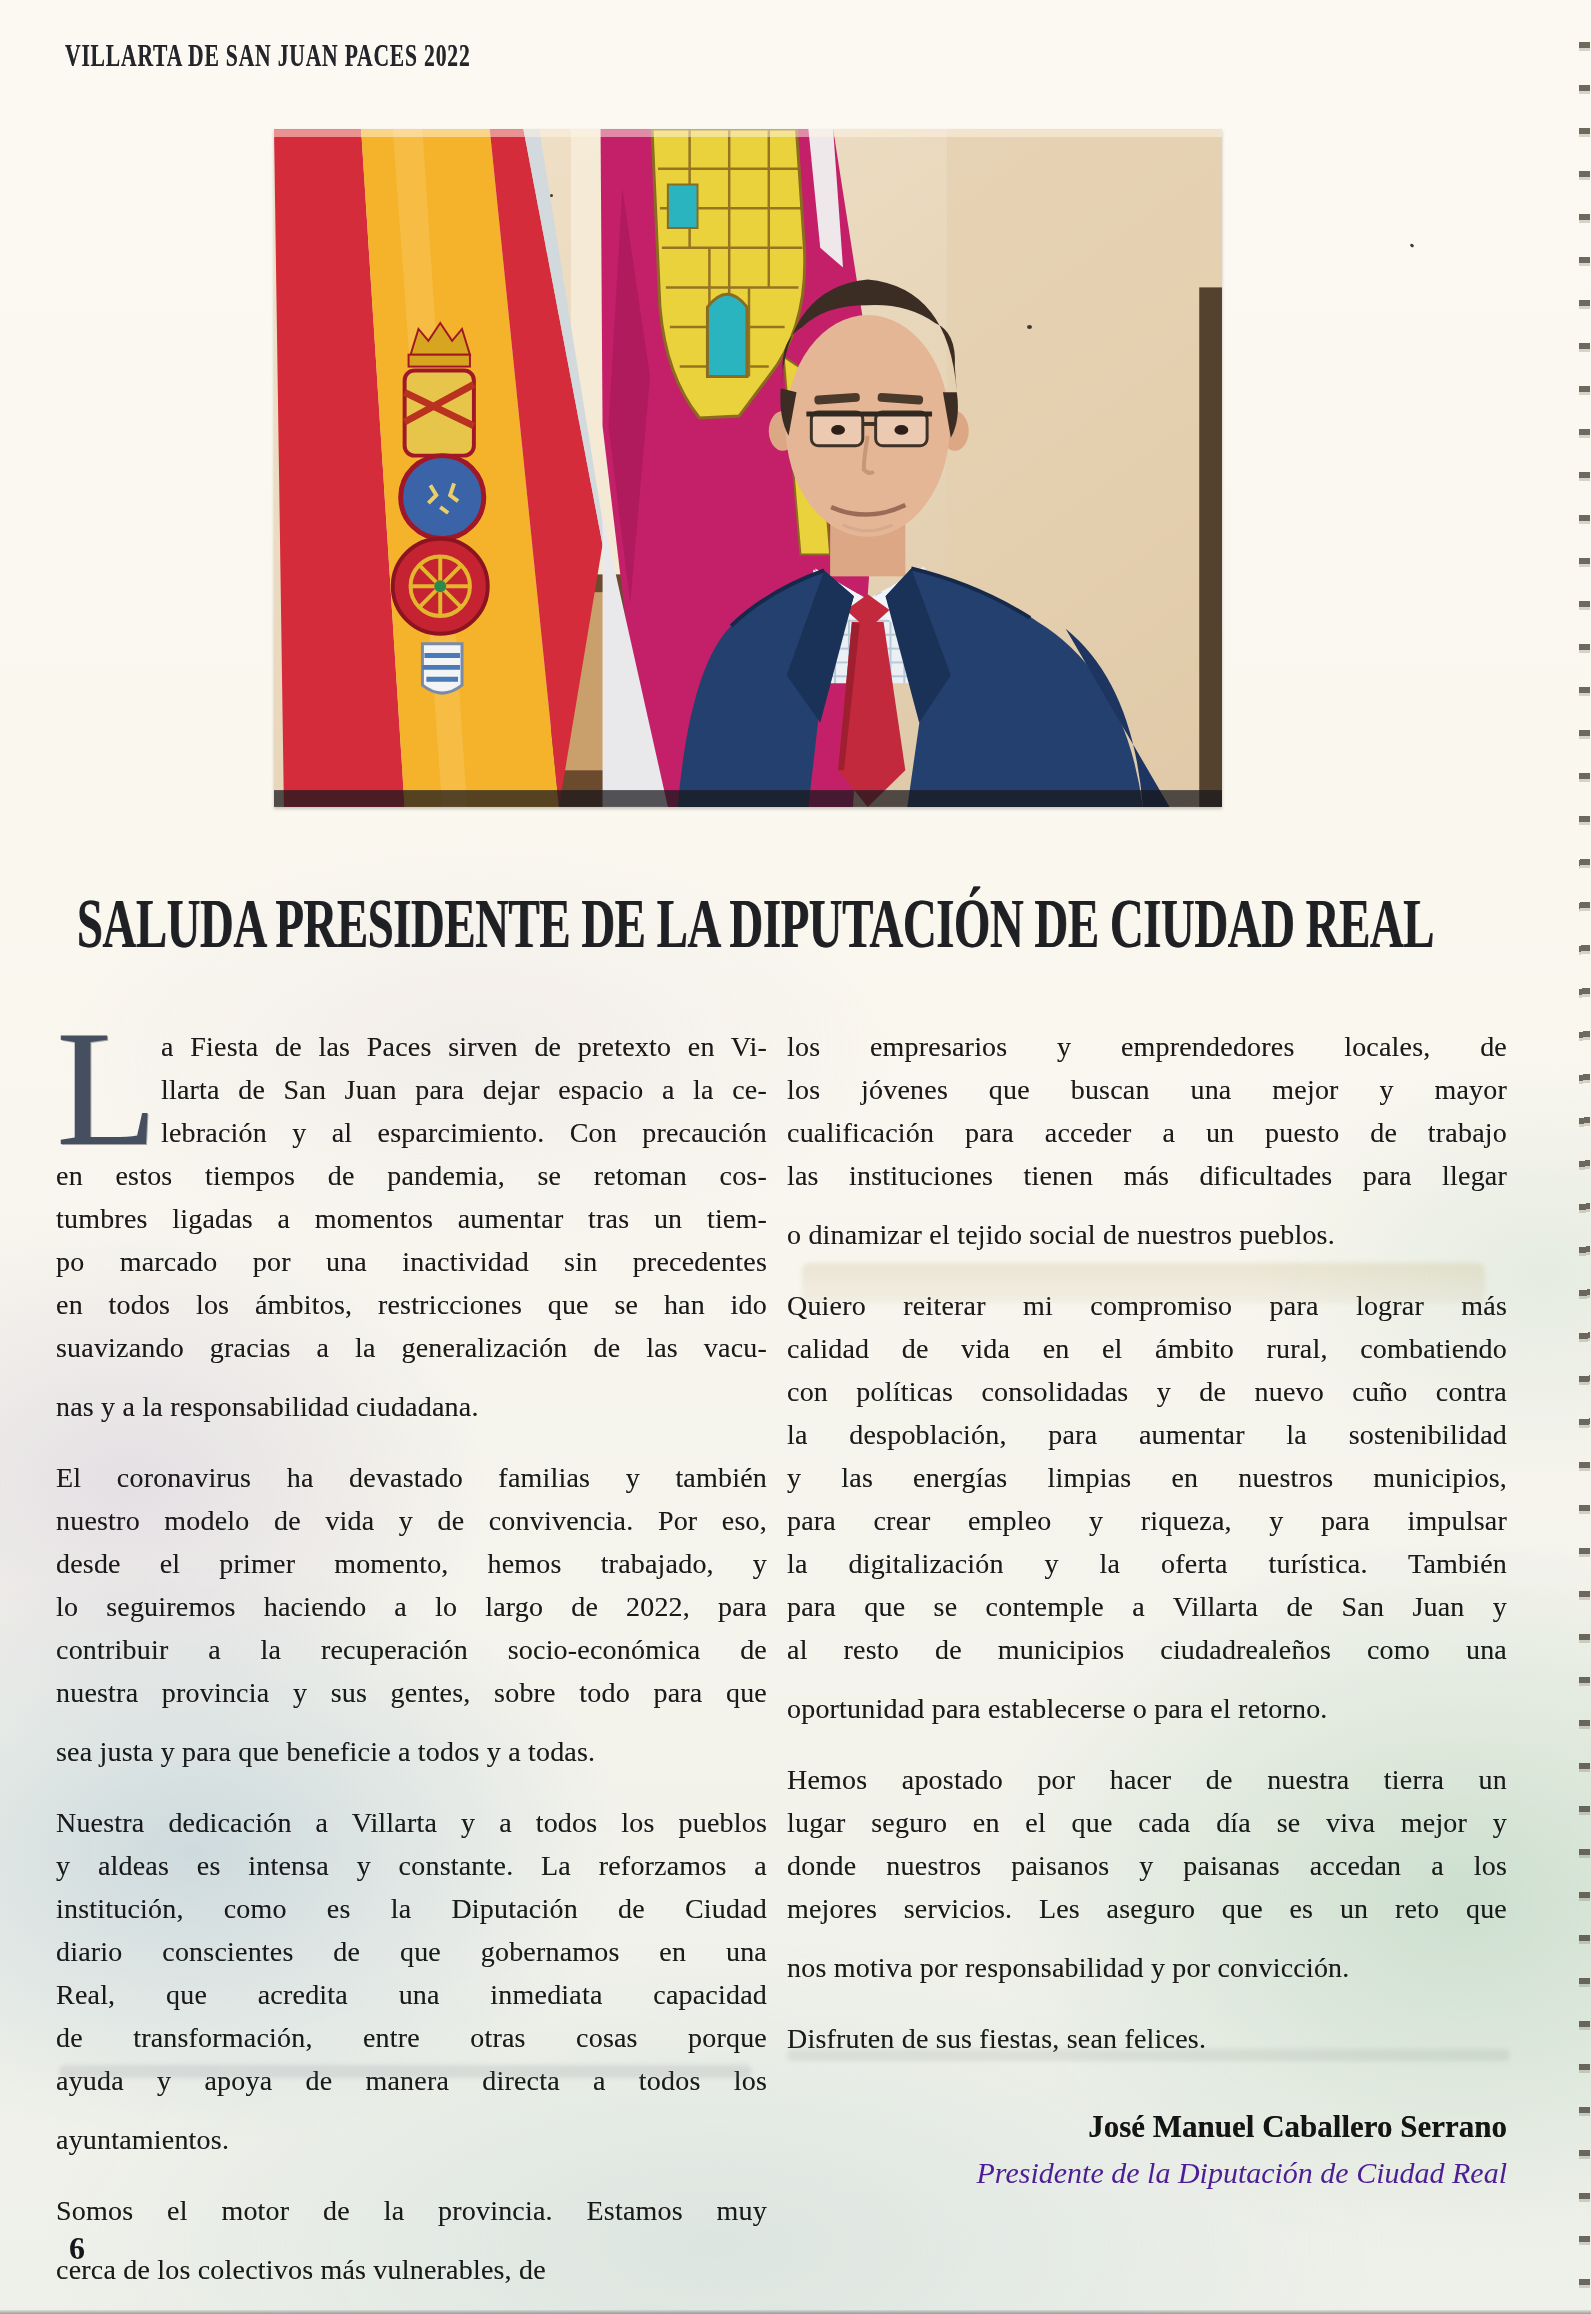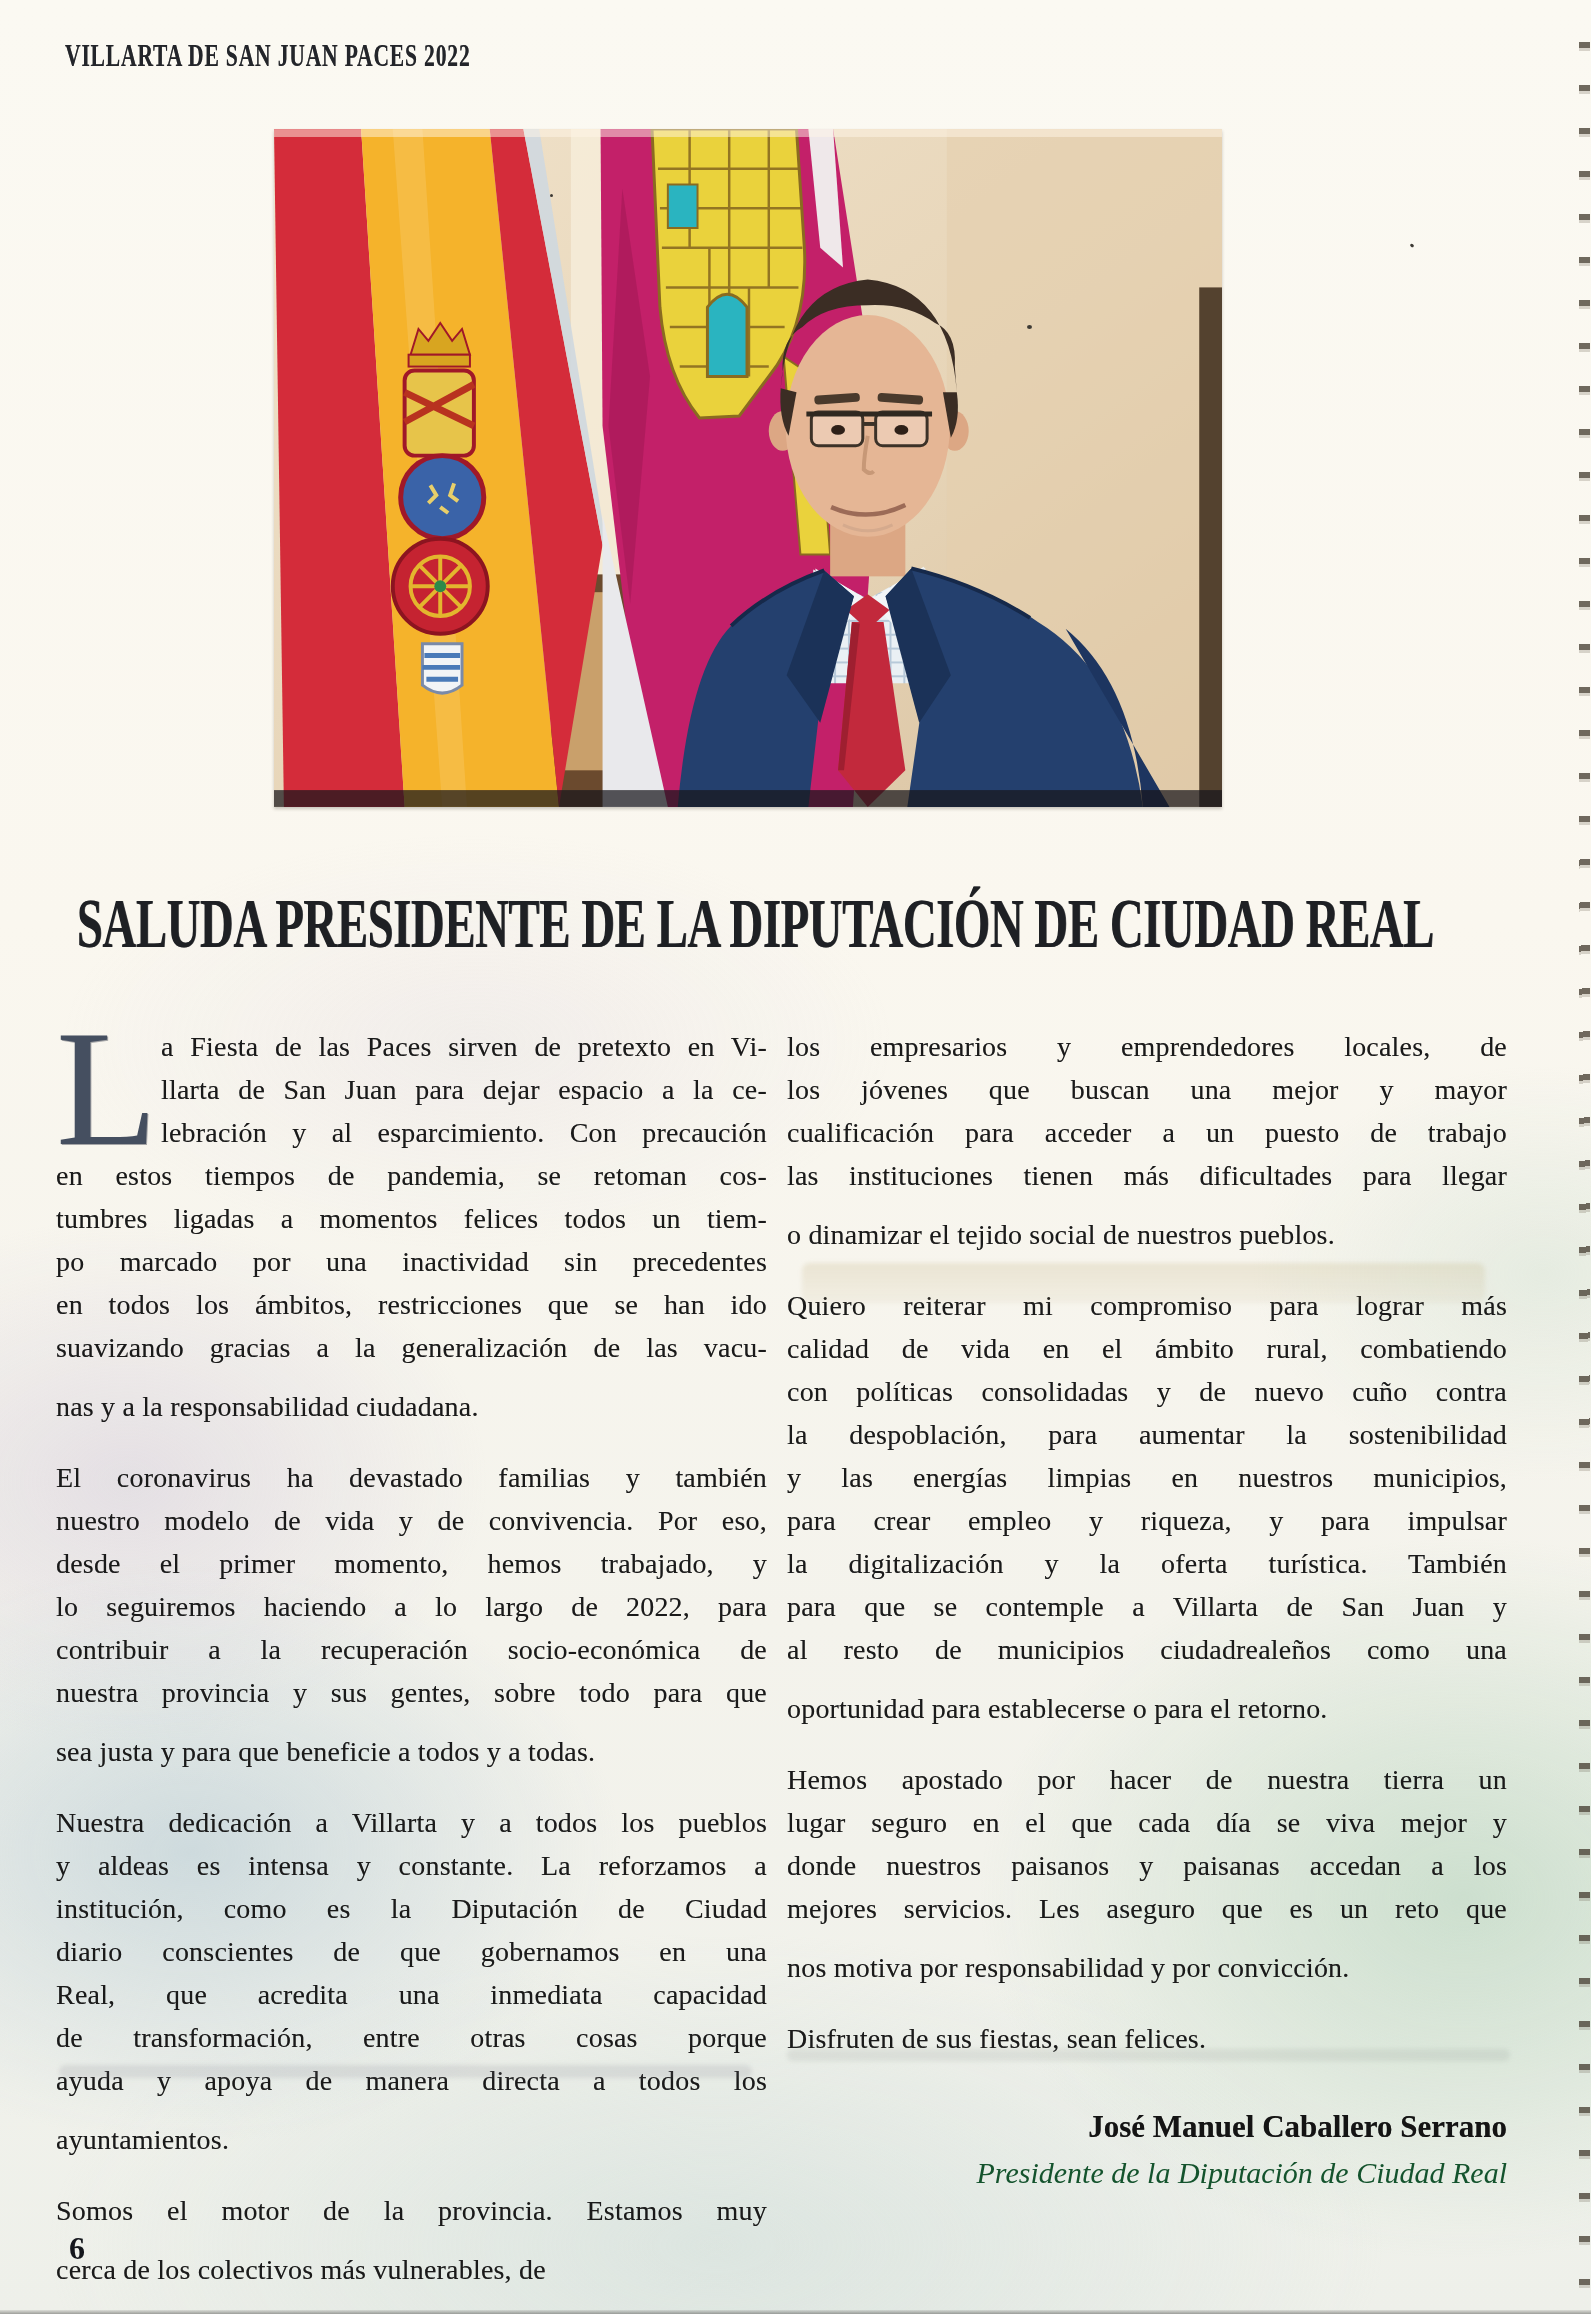--- a/index.html
+++ b/index.html
@@ -45,21 +45,21 @@
          text-shadow:0 0 0.4px rgba(10,10,10,0.35);}
   .tline.tlast{text-align-last:left;margin-top:16px;}
   .dropcap{
     float:left;width:95px;height:125px;margin:4px 10px 0 0;
     font-size:166px;line-height:119px;font-weight:400;color:#454f60;
     text-shadow:1px 1px 0 rgba(40,45,60,0.4);
   }
   .signature{margin-top:44px;text-align:right;}
   .sig-name{font-weight:700;font-size:31px;line-height:46px;color:#141414;
             text-shadow:0 0 0.5px rgba(0,0,0,0.5);}
-  .sig-role{font-style:italic;font-size:30px;line-height:46px;color:#14532d;}
+  .sig-role{font-style:italic;font-size:30px;line-height:46px;color:#4c1d95;}
   .page-number{
     position:absolute;left:69px;top:2230px;font-weight:700;font-size:32px;color:#14161c;
   }
   .binding-marks{
     position:absolute;right:2px;top:10px;width:11px;height:2297px;
     background:repeating-linear-gradient(178deg,
       transparent 0 32px, rgba(72,64,52,0.78) 32px 38px, rgba(110,100,85,0.25) 38px 41px, transparent 41px 43px);
     filter:blur(0.4px);
   }
   .bottom-edge{
@@ -199,21 +199,21 @@
 </div>
 
 <div class="col col-left">
   <div class="para">
     <div class="dropcap">L</div>
     <div>
         <div class="tline">a Fiesta de las Paces sirven de pretexto en Vi-</div>
         <div class="tline">llarta de San Juan para dejar espacio a la ce-</div>
         <div class="tline">lebración y al esparcimiento. Con precaución</div>
         <div class="tline">en estos tiempos de pandemia, se retoman cos-</div>
-        <div class="tline">tumbres ligadas a momentos felices todos un tiem-</div>
+        <div class="tline">tumbres ligadas a momentos aumentar tras un tiem-</div>
         <div class="tline">po marcado por una inactividad sin precedentes</div>
         <div class="tline">en todos los ámbitos, restricciones que se han ido</div>
         <div class="tline">suavizando gracias a la generalización de las vacu-</div>
         <div class="tline tlast">nas y a la responsabilidad ciudadana.</div>
       </div>
   </div>
   <div class="para">
       <div class="tline">El coronavirus ha devastado familias y también</div>
       <div class="tline">nuestro modelo de vida y de convivencia. Por eso,</div>
       <div class="tline">desde el primer momento, hemos trabajado, y</div>

